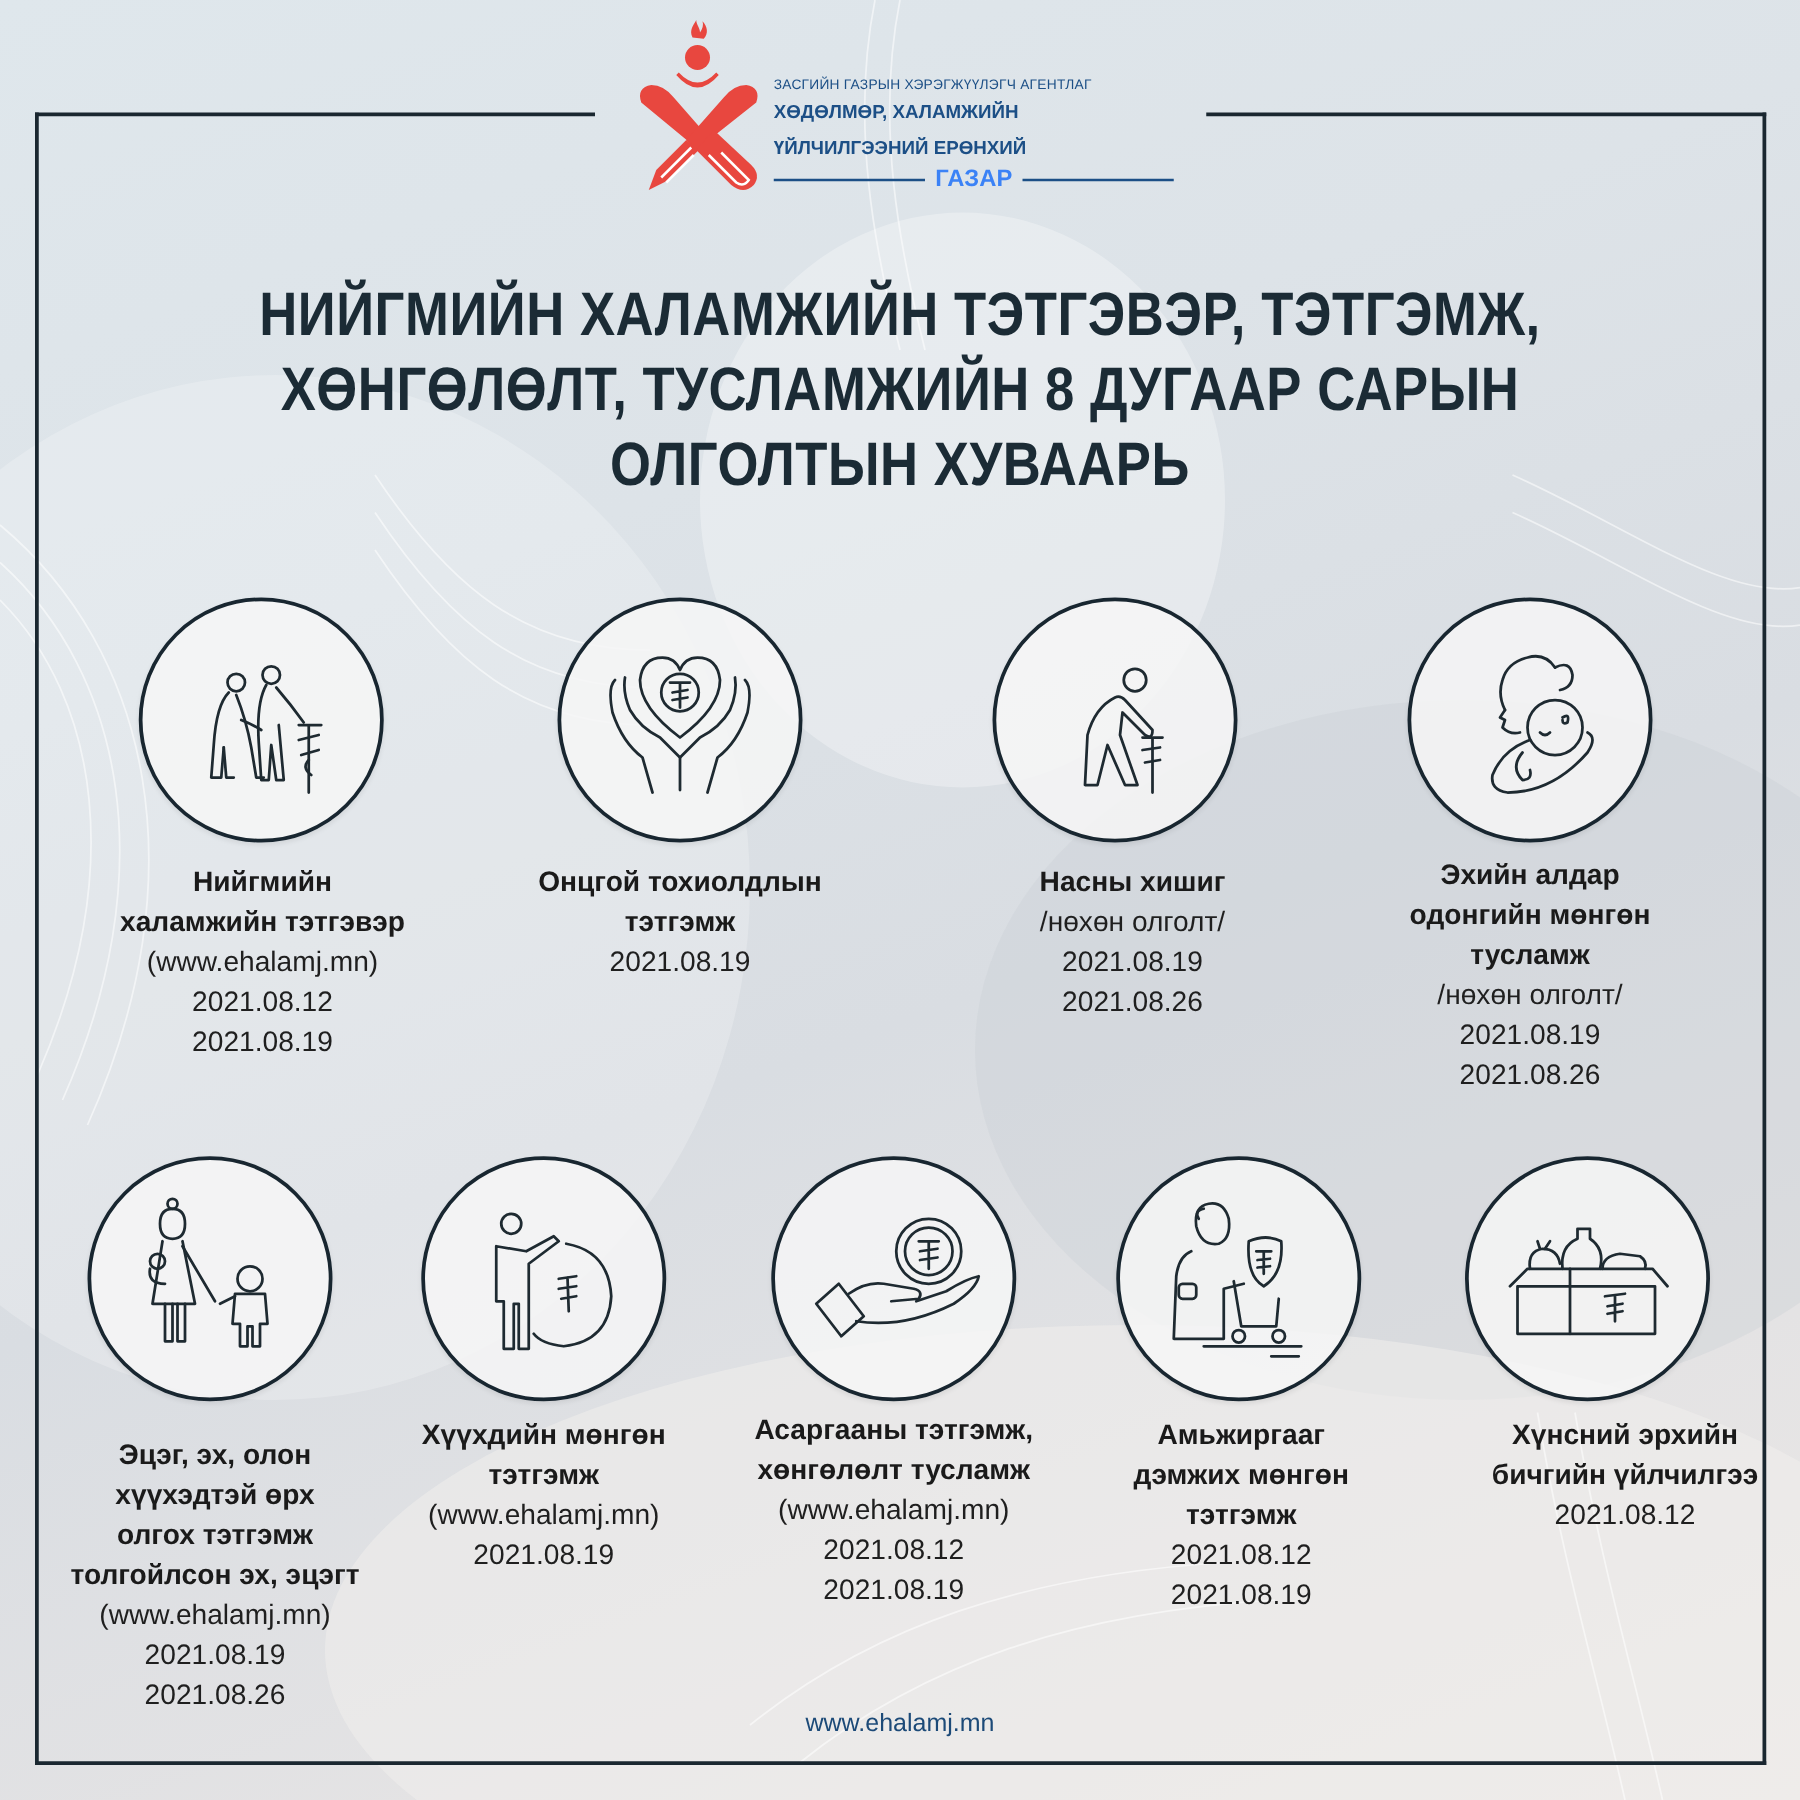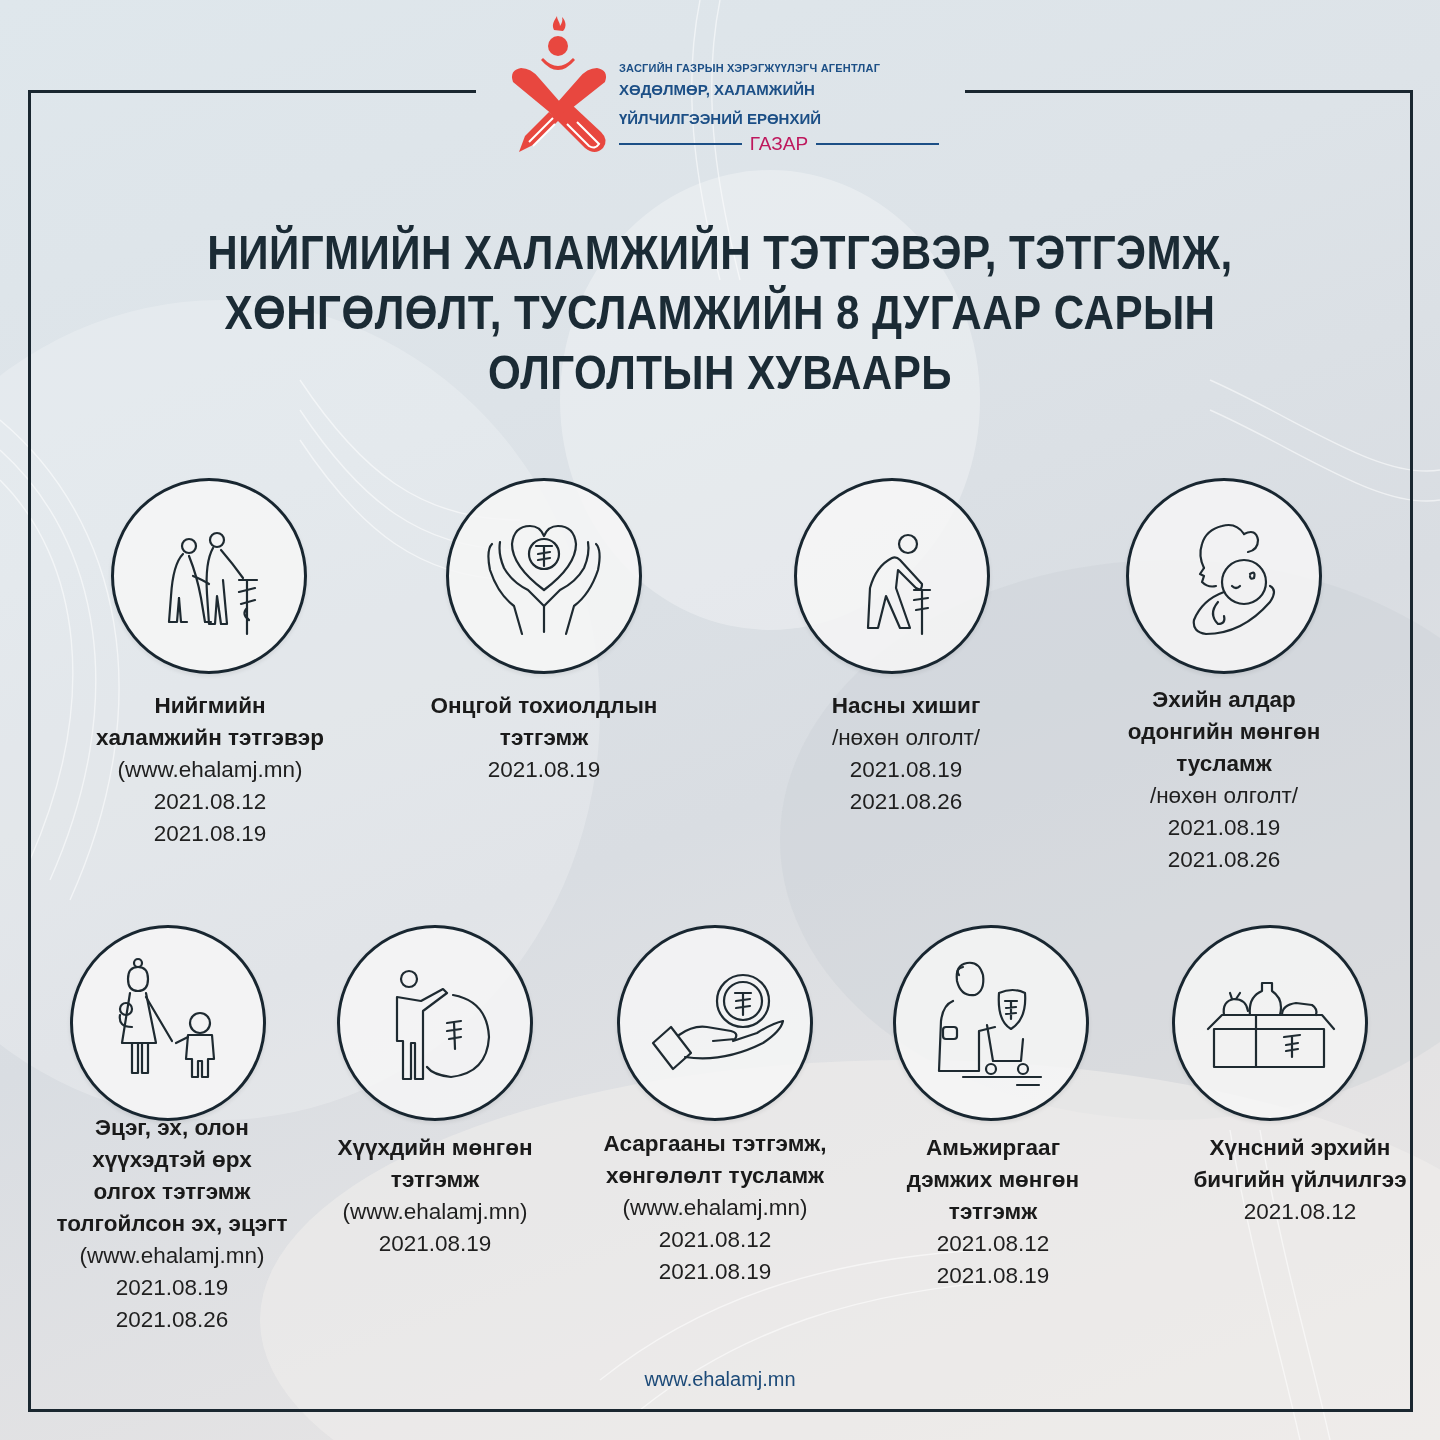--- a/index.html
+++ b/index.html
@@ -20,25 +20,25 @@
   .frame-line { position: absolute; background: #1a2730; }
   .frame-top-left  { left: 28px;  top: 90px; width: 448px; height: 3px; }
   .frame-top-right { left: 965px; top: 90px; width: 448px; height: 3px; }
   .frame-left   { left: 28px;  top: 90px; width: 3px; height: 1322px; }
   .frame-right  { left: 1410px; top: 90px; width: 3px; height: 1322px; }
   .frame-bottom { left: 28px;  top: 1409px; width: 1385px; height: 3px; }
 
   .logo { position: absolute; left: 505px; top: 12px; width: 440px; height: 150px; }
   .logo-mark { position: absolute; left: 0; top: 0; width: 112px; height: 148px; }
   .logo-text { position: absolute; left: 114px; top: 50px; width: 320px; text-align: left; }
-  .logo-sub { font-size: 11px; font-weight: 700; color: #1c4f86; letter-spacing: 0.2px; white-space: nowrap; }
+  .logo-sub { font-size: 11px; font-weight: 400; color: #1c4f86; letter-spacing: 0.2px; white-space: nowrap; }
   .logo-main { font-size: 15px; font-weight: 700; color: #1c4f86; line-height: 27px; white-space: nowrap; margin-top: 2px; }
   .logo-last { display: flex; align-items: center; gap: 8px; margin-top: 1px; }
   .logo-last .rule { flex: 1; height: 1.5px; background: #1c4f86; }
-  .logo-last span { font-size: 19px; font-weight: 400; color: #be185d; }
+  .logo-last span { font-size: 19px; font-weight: 700; color: #3b82f6; }
 
   .title {
     position: absolute; left: 60px; top: 222px; width: 1320px;
     text-align: center; font-weight: 700; font-size: 49px; line-height: 60px;
     color: #1b2b35; letter-spacing: 0.5px;
     transform: scaleX(0.86); transform-origin: center top;
   }
   .title div { white-space: nowrap; }
   .circle {
     position: absolute; width: 196px; height: 196px; border-radius: 50%;
@@ -216,21 +216,21 @@
       <circle cx="50" cy="78" r="6"></circle>
       <path d="M44 84 Q42 96 56 96"></path>
       <path d="M56 112 L56 142 L62 142 L62 112 M66 112 L66 142 L72 142 L72 112"></path>
       <path d="M70 66 L96 110"></path>
       <circle cx="124" cy="92" r="10"></circle>
       <path d="M112 104 L110 128 L116 128 L116 146 L122 146 L122 130 L126 130 L126 146 L132 146 L132 128 L138 128 L136 104 Z"></path>
       <path d="M112 106 L100 112"></path>
     </g>
   </svg>
 </div>
-<div class="caption" style="left:12px; top:1112px;">
+<div class="caption" style="left:12px; top:1148px;">
   <span class="t">Эцэг, эх, олон</span>
   <span class="t">хүүхэдтэй өрх</span>
   <span class="t">олгох тэтгэмж</span>
   <span class="t">толгойлсон эх, эцэгт</span>
   <span class="n">(www.ehalamj.mn)</span>
   <span class="n">2021.08.19</span>
   <span class="n">2021.08.26</span>
 </div>
 
 <div class="circle" style="left:337px; top:925px;">

